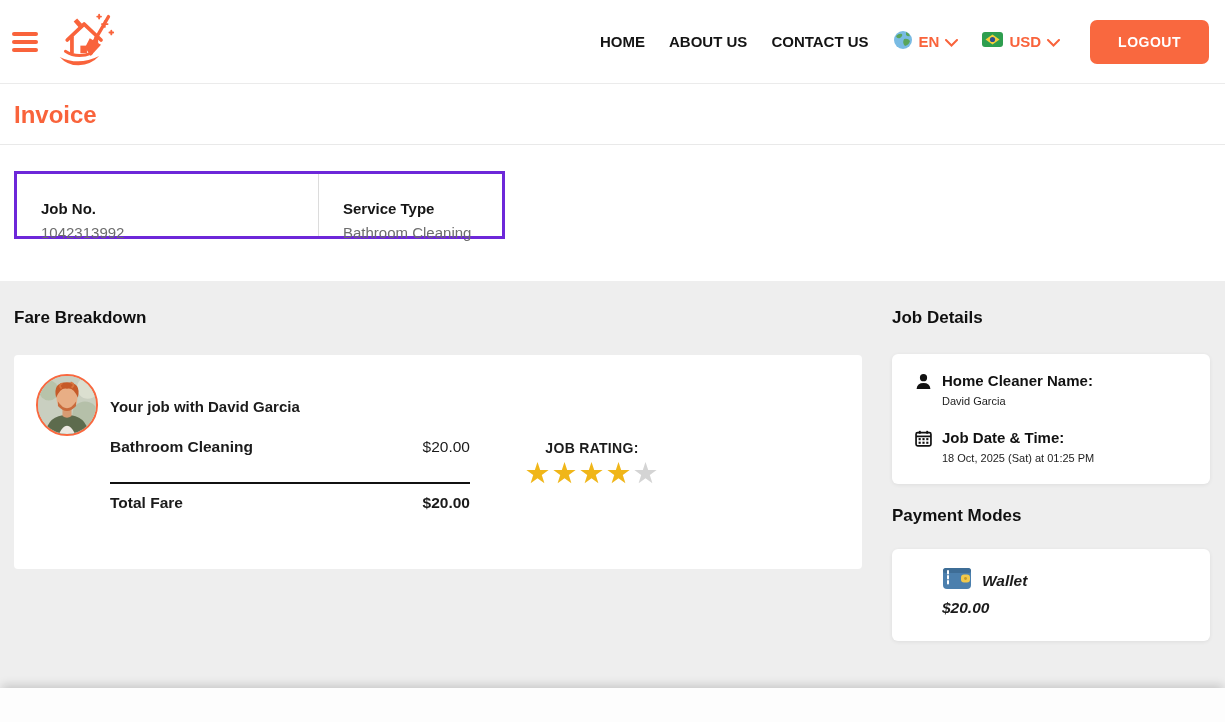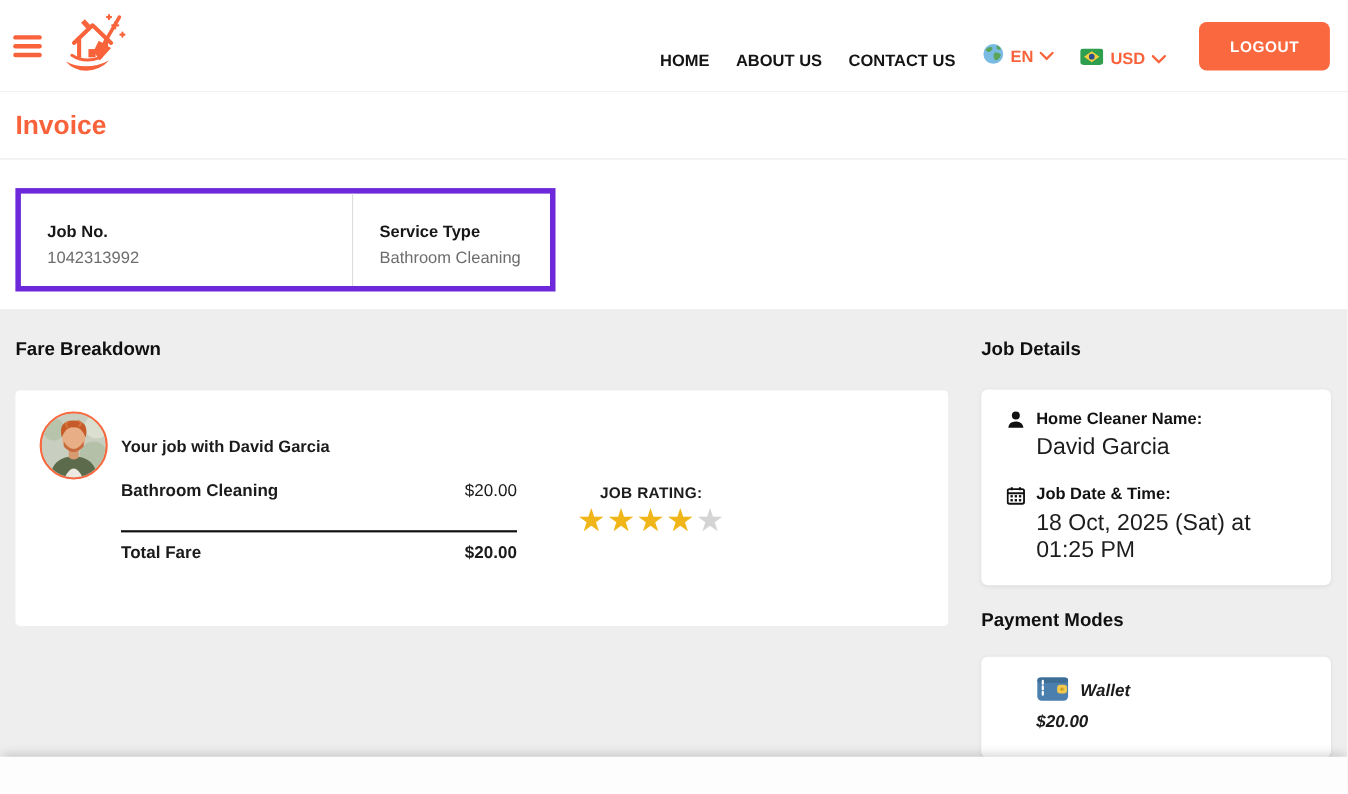--- a/index.html
+++ b/index.html
@@ -9,34 +9,34 @@
   
   .header { height:84px; background:#fff; border-bottom:1px solid #ebebeb;
     display:flex; align-items:center; padding:0 16px 0 8px; }
   .hamburger { width:26px; height:20px; display:flex; flex-direction:column;
     justify-content:space-between; cursor:pointer; margin:0 18px 0 4px; }
   .hamburger span { display:block; height:4px; border-radius:2px; background:#f9633b; }
   .brand { display:flex; align-items:center; gap:4px; cursor:pointer; }
   .brand-text { font-size:20px; font-weight:bold; letter-spacing:.2px; }
   .brand-text .x { color:#111; }
   .brand-text .rest { color:#f9633b; }
-  .header-right { margin-left:auto; display:flex; align-items:flex-end; gap:24px; }
+  .header-right { margin-left:auto; display:flex; align-items:center; gap:24px; }
   .nav-link { font-size:15px; font-weight:bold; color:#141414; text-decoration:none; cursor:pointer; }
   .picker { display:flex; align-items:center; gap:6px; cursor:pointer; }
   .picker .lbl { font-size:15px; font-weight:bold; color:#f9633b; }
   .logout-btn { background:#f9683f; color:#fff; border:none; border-radius:7px;
     font-family:inherit; font-size:14px; font-weight:bold; letter-spacing:.5px;
     padding:14px 28px; cursor:pointer; margin-left:6px; }
 
   
   .invoice-head { background:#fff; height:197px; }
   .page-title { color:#f9633b; font-size:24px; font-weight:bold; padding:17px 14px 0 14px; }
   .title-divider { border:none; border-top:1px solid #e9e9e9; margin-top:15px; }
-  .job-info { margin:26px 0 0 14px; width:491px; height:94px; display:flex;
-    border:5px solid #6d28d9; }
+  .job-info { margin:26px 0 0 14px; width:491px; height:68px; display:flex;
+    border:3px solid #6d28d9; }
   .job-cell { padding:26px 0 0 24px; }
   .job-cell.c1 { width:302px; border-right:1px solid #dcdcdc; }
   .job-cell.c2 { flex:1; }
   .job-label { font-size:15px; font-weight:bold; color:#161616; }
   .job-value { font-size:15px; color:#6d6d6d; margin-top:7px; }
 
   
   .main { background:#eeeeee; height:407px; padding:0 15px 0 14px; display:flex; gap:30px; }
   .col-left { width:848px; }
   .col-right { width:318px; }
@@ -60,21 +60,21 @@
   .stars { margin-top:2px; font-family:"DejaVu Sans",sans-serif; font-size:29px; letter-spacing:1px; line-height:1.1; }
   .star.on { color:#f0b619; }
   .star.off { color:#d4d4d4; }
 
   .detail-card { background:#fff; border-radius:6px; box-shadow:0 1px 4px rgba(0,0,0,.07);
     margin-top:26px; padding:18px 16px 20px 23px; }
   .detail-row { display:flex; gap:9px; }
   .detail-row + .detail-row { margin-top:22px; }
   .detail-icon { width:18px; flex:none; padding-top:1px; }
   .detail-label { font-size:15px; font-weight:bold; color:#121212; }
-  .detail-value { font-size:21px; color:#1d1d1d; margin-top:6px; }
+  .detail-value { font-size:11px; color:#1d1d1d; margin-top:6px; }
   .payment-heading { margin-top:22px; }
   .payment-card { background:#fff; border-radius:6px; box-shadow:0 1px 4px rgba(0,0,0,.07);
     margin-top:23px; height:92px; padding:17px 16px 0 50px;font-style:italic; }
   .wallet-row { display:flex; align-items:center; gap:10px; }
   .wallet-label { font-size:15.5px; font-weight:bold; }
   .wallet-amount { font-size:15.5px; font-weight:bold; margin-top:4px; }
 
   
   .footer { height:34px; background:#fdfdfd; box-shadow:0 -5px 9px -2px rgba(0,0,0,.16); position:relative; }
 </style>

